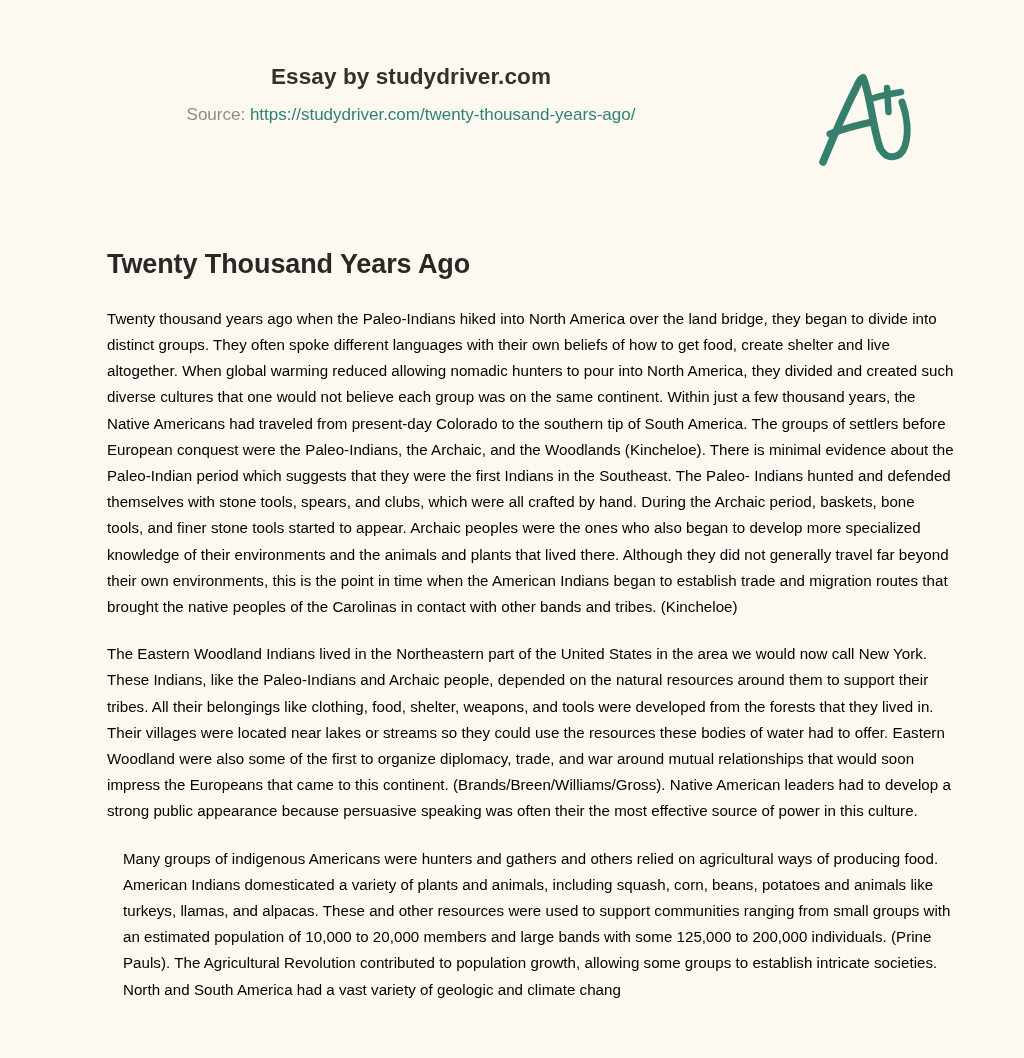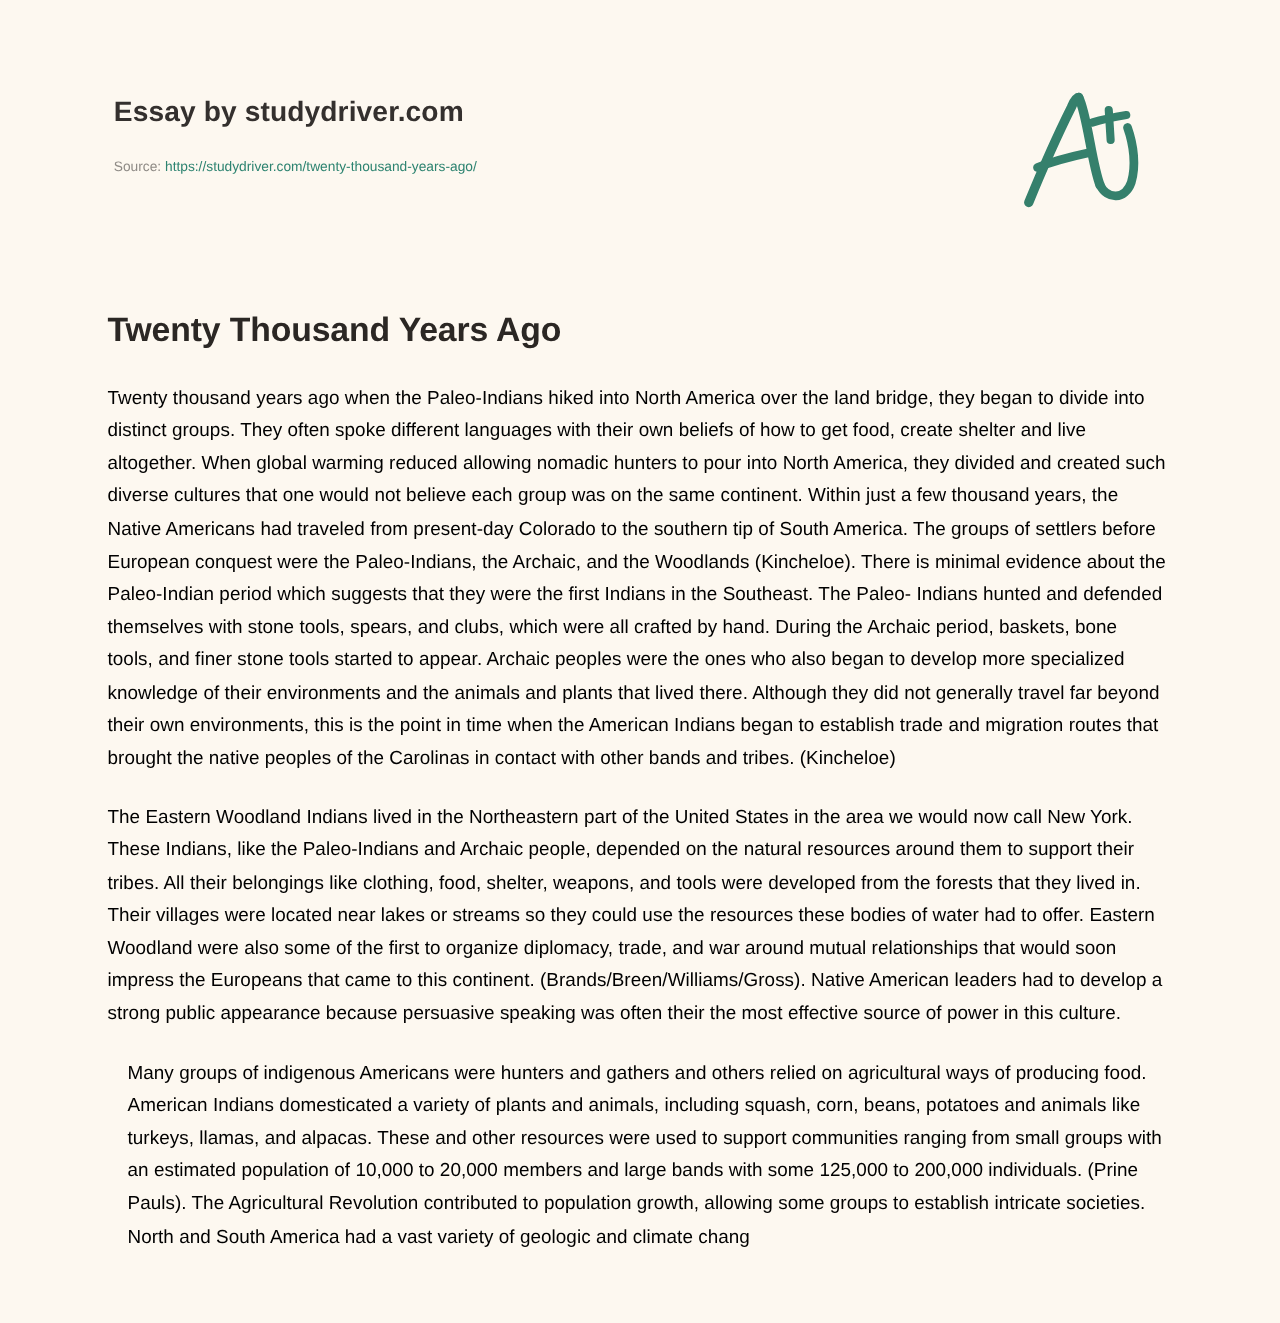--- a/index.html
+++ b/index.html
@@ -30,37 +30,38 @@
     position: absolute;
     left: 0;
     top: 0;
     width: 1024px;
     height: 200px;
   }
 
   .brand-block {
     position: absolute;
     left: 91px;
-    top: 76px;
+    top: 63px;
     width: 640px;
+    text-align: center;
   }
 
   .brand-title {
     font-size: 22.5px;
     font-weight: bold;
     color: #34302e;
     letter-spacing: 0.1px;
     line-height: 1.2;
     margin: 0;
     white-space: nowrap;
   }
 
   .source-line {
-    margin-top: 24px;
-    font-size: 11px;
+    margin-top: 14px;
+    font-size: 17px;
     line-height: 1.3;
     white-space: nowrap;
   }
 
   .source-label {
     color: #8f8b86;
   }
 
   .source-url {
     color: #2d8370;
@@ -77,21 +78,21 @@
   }
   .logo svg {
     display: block;
     width: 102px;
     height: 96px;
   }
 
   
   .article {
     position: absolute;
-    left: 86px;
+    left: 107px;
     top: 248px;
     width: 848px;
   }
 
   .article-title {
     margin: 0 0 24px 0;
     font-size: 27px;
     font-weight: bold;
     color: #2b2724;
     letter-spacing: -0.1px;

